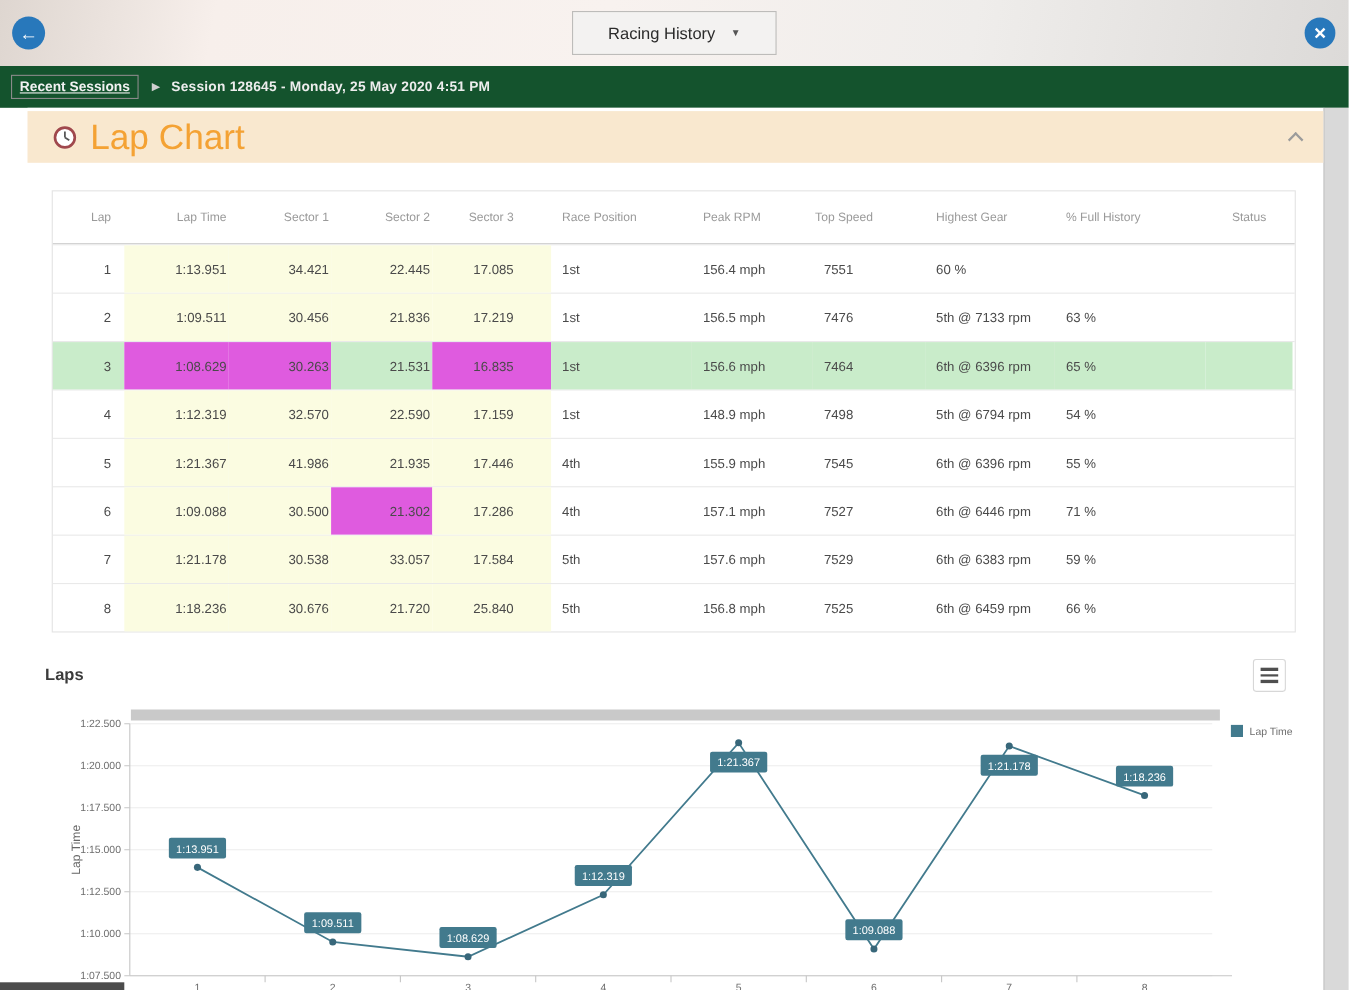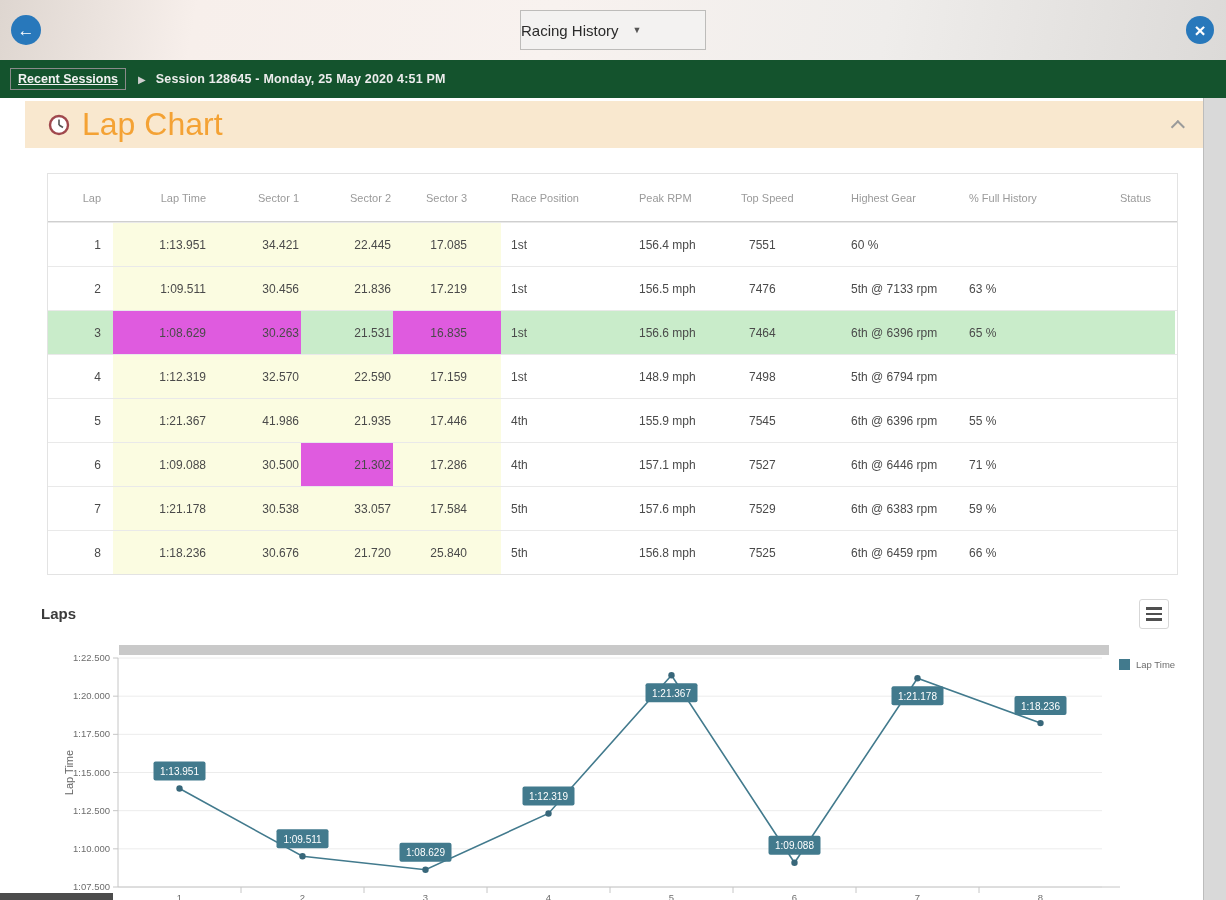--- a/index.html
+++ b/index.html
@@ -9,21 +9,21 @@
 
   
   .top-bar { left:0; top:0; width:1226px; height:60px;
     background:linear-gradient(100deg,#ded6d0 0%,#f7efeb 16%,#f8f2ef 45%,#efedeb 72%,#dcdad8 100%); }
   .circle-btn { width:30px; height:30px; border-radius:50%; background:#2878bb;
     color:#fff; display:flex; align-items:center; justify-content:center;
     font-size:17px; font-weight:bold; cursor:pointer; line-height:1; }
   .back-btn { left:11px; top:15px; }
   .close-btn { left:1186px; top:16px; width:28px; height:28px; font-size:19px; }
   .dropdown { left:520px; top:10px; width:186px; height:40px; background:#f3f2f1;
-    border:1px solid #bdbcba; display:flex; align-items:center; 
+    border:1px solid #bdbcba; display:flex; align-items:center; justify-content:center;
     gap:14px; cursor:pointer; }
   .dropdown .lbl { font-size:15px; color:#2b2b2b; }
   .dropdown .caret { font-size:9px; color:#555; }
 
   
   .crumb-bar { left:0; top:60px; width:1226px; height:38px; background:#14532d;
     display:flex; align-items:center; padding-left:10px; }
   .crumb-link { color:#f2f2f2; font-size:12.5px; font-weight:bold; text-decoration:underline;
     border:1px solid #8a8a8a; padding:3px 7px; cursor:pointer; }
   .crumb-sep { color:#cfcfcf; font-size:10px; margin:0 10px 0 12px; }
@@ -159,20 +159,21 @@
       <div class="t-row ">
         <div class="t-cell al-r " style="width: 65px; padding-right: 12px;">4</div>
         <div class="t-cell al-r bg-yellow" style="width: 95px; padding-right: 2px;">1:12.319</div>
         <div class="t-cell al-r bg-yellow" style="width: 93px; padding-right: 2px;">32.570</div>
         <div class="t-cell al-r bg-yellow" style="width: 92px; padding-right: 2px;">22.590</div>
         <div class="t-cell al-r bg-yellow" style="width: 108px; padding-right: 34px;">17.159</div>
         <div class="t-cell al-l " style="width: 128px; padding-left: 10px;">1st</div>
         <div class="t-cell al-l " style="width: 110px; padding-left: 10px;">148.9 mph</div>
         <div class="t-cell al-l " style="width: 102px; padding-left: 10px;">7498</div>
         <div class="t-cell al-l " style="width: 118px; padding-left: 10px;">5th @ 6794 rpm</div>
+        <div class="t-cell al-l " style="width: 137px; padding-left: 10px;">54 %</div>
         <div class="t-cell al-c " style="width: 79px;"></div>
       </div>
       <div class="t-row ">
         <div class="t-cell al-r " style="width: 65px; padding-right: 12px;">5</div>
         <div class="t-cell al-r bg-yellow" style="width: 95px; padding-right: 2px;">1:21.367</div>
         <div class="t-cell al-r bg-yellow" style="width: 93px; padding-right: 2px;">41.986</div>
         <div class="t-cell al-r bg-yellow" style="width: 92px; padding-right: 2px;">21.935</div>
         <div class="t-cell al-r bg-yellow" style="width: 108px; padding-right: 34px;">17.446</div>
         <div class="t-cell al-l " style="width: 128px; padding-left: 10px;">4th</div>
         <div class="t-cell al-l " style="width: 110px; padding-left: 10px;">155.9 mph</div>

